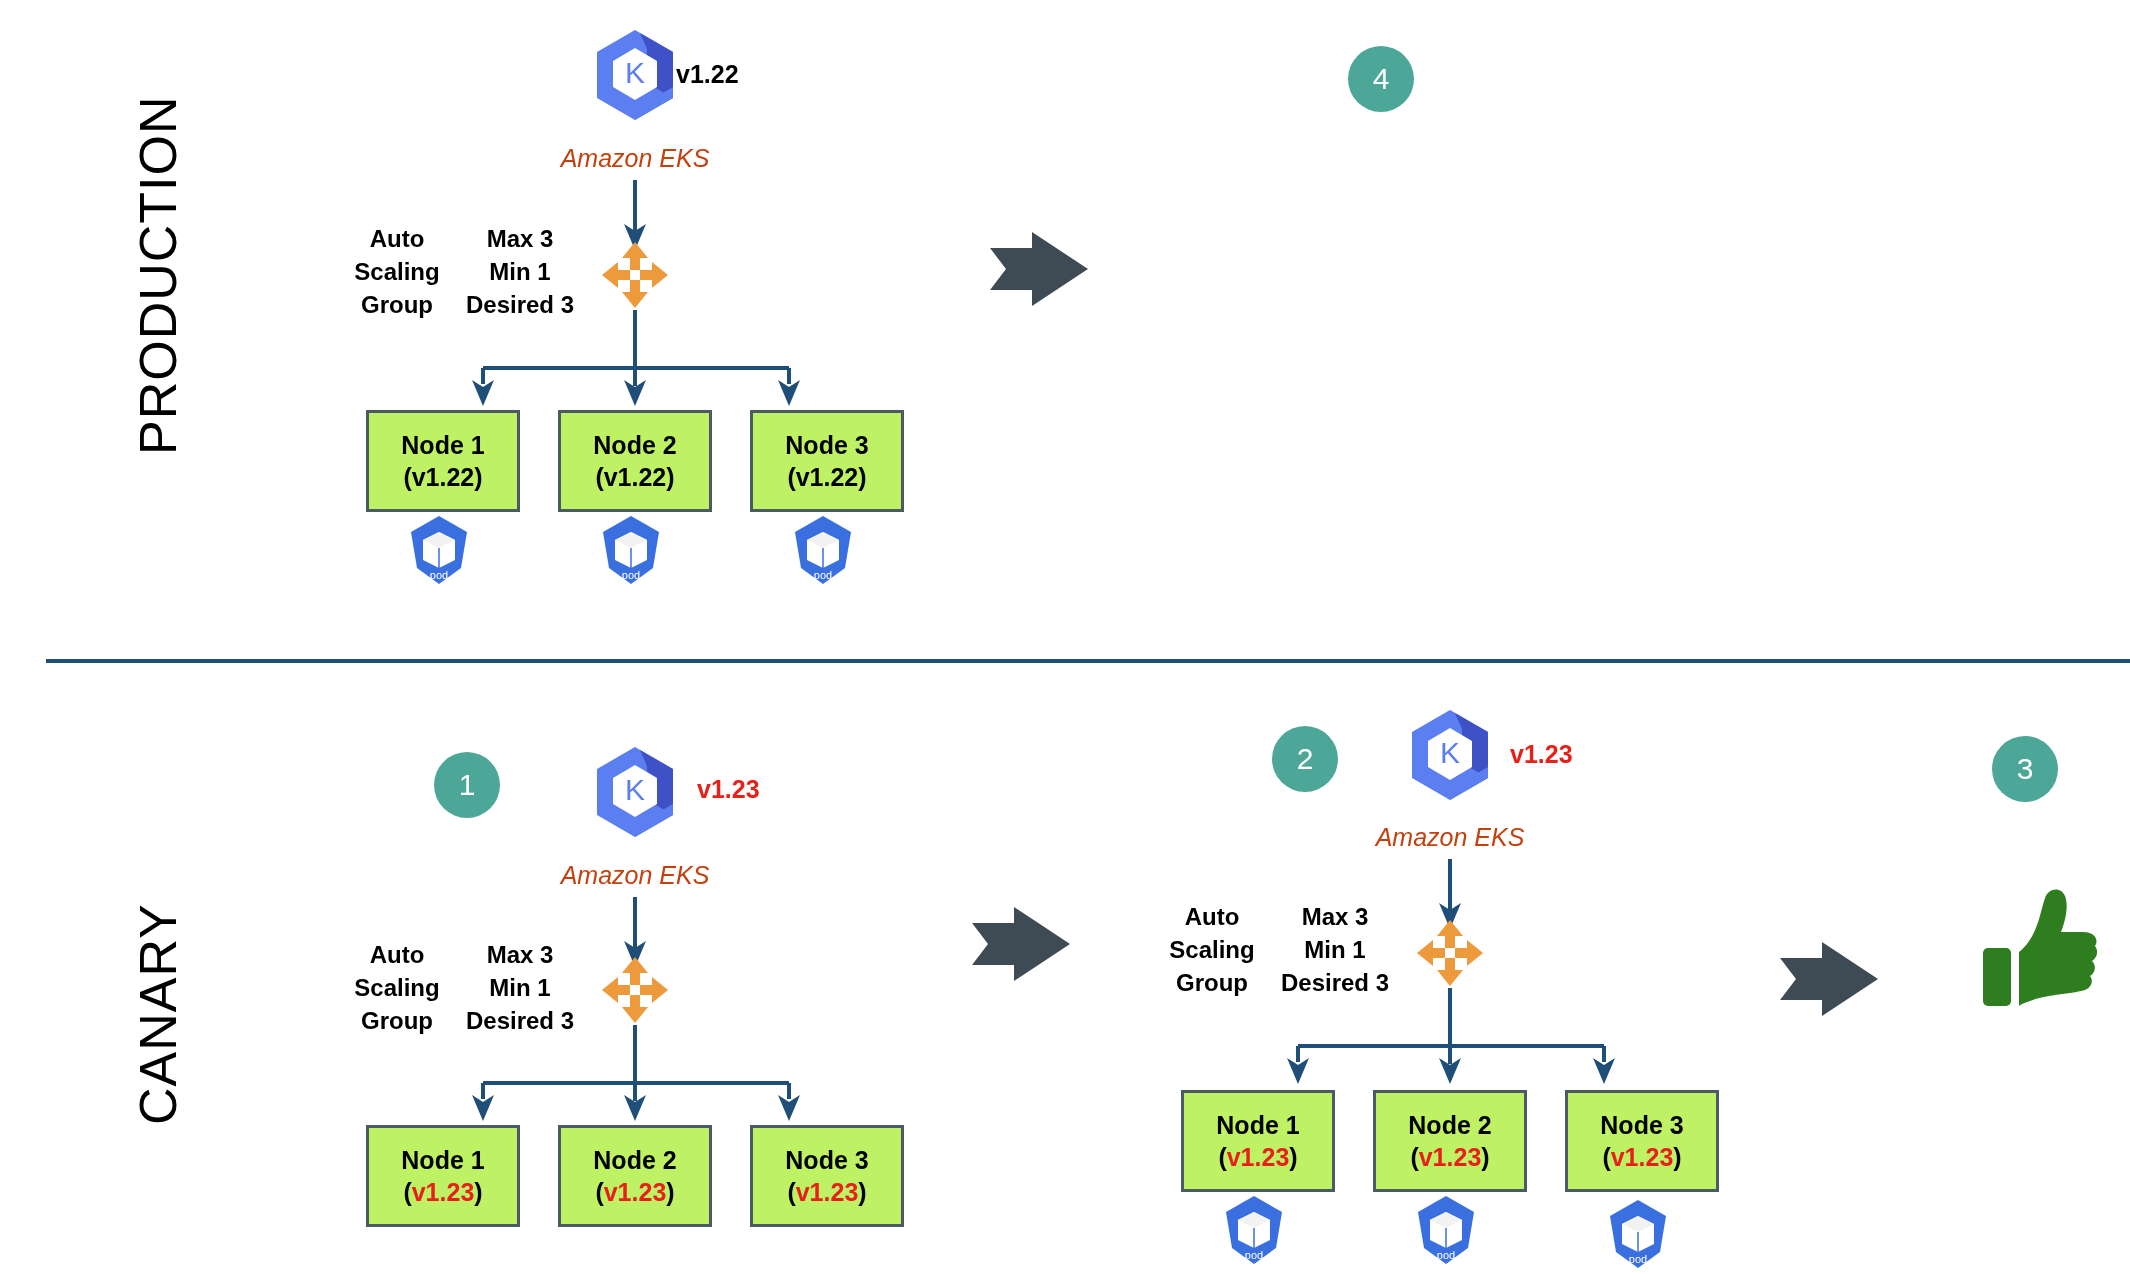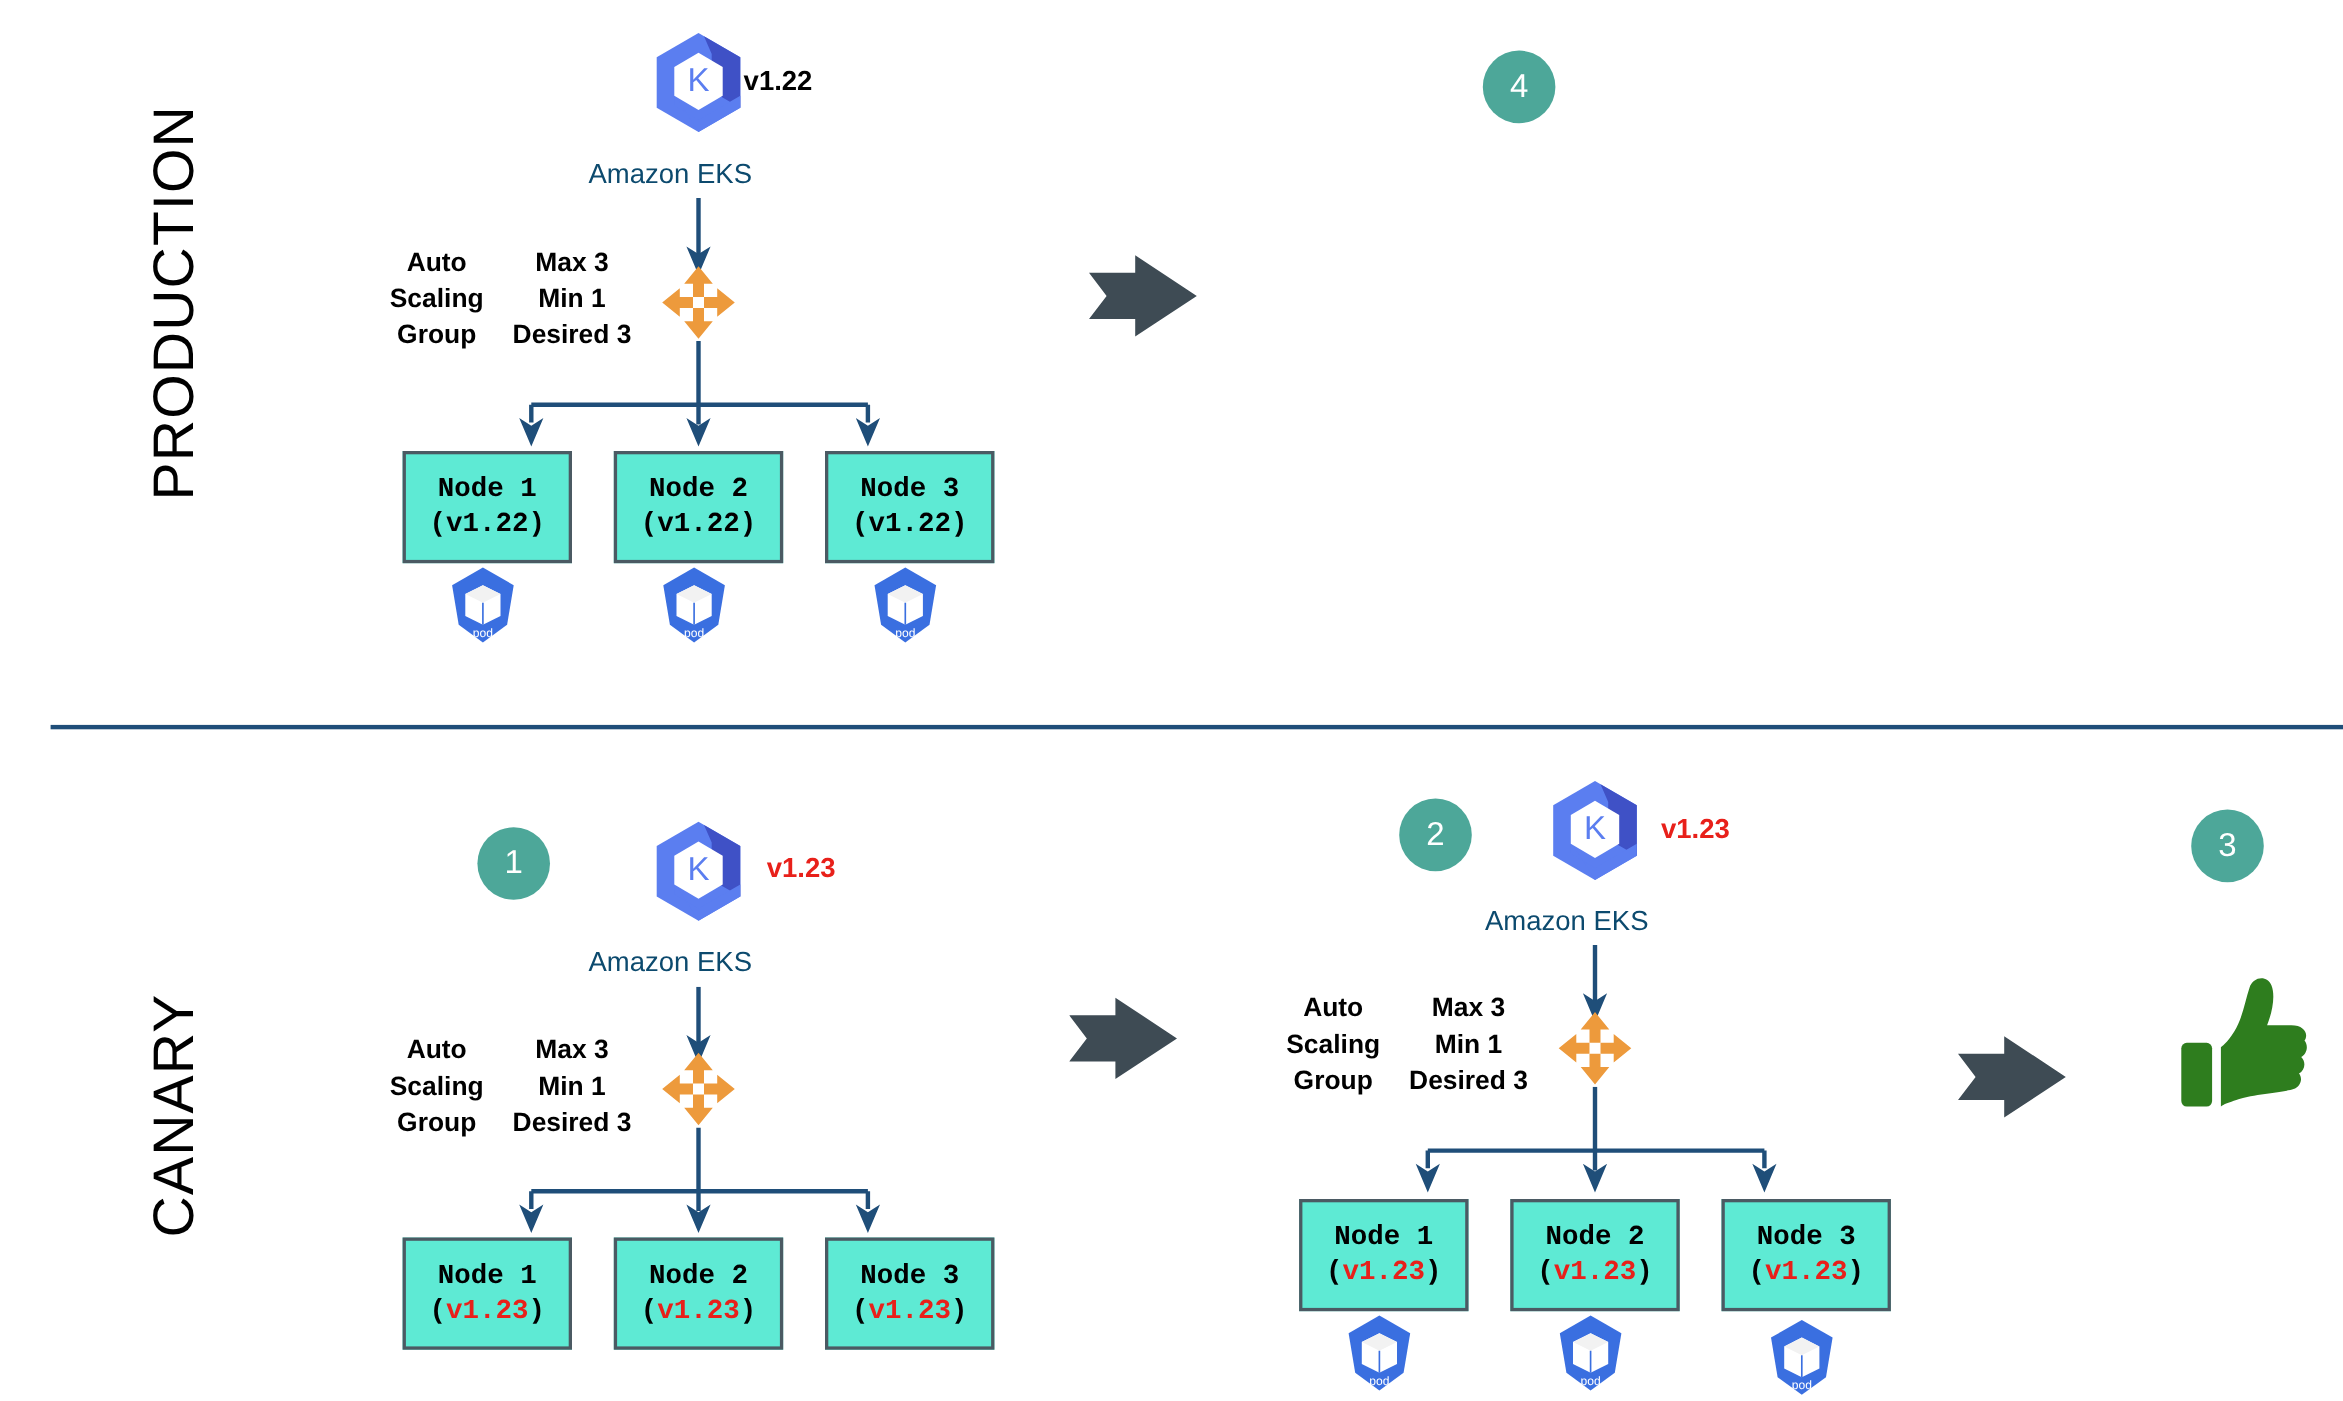--- a/index.html
+++ b/index.html
@@ -35,24 +35,26 @@
   .divider {
     position: absolute;
     height: 4px;
     background: #1F4E79;
   }
 
   
   .eks-logo { position: absolute; }
   .eks-caption {
     position: absolute;
-    color: #0c4a6e;
+    color: #c2410c;
     font-size: 25px;
     font-family: "Liberation Sans", sans-serif;
     white-space: nowrap;
+    text-align: center;
+    font-style: italic;
   }
   .version-label {
     position: absolute;
     font-size: 25px;
     font-weight: bold;
     white-space: nowrap;
   }
   .version-label.black { color: #000000; }
   .version-label.red   { color: #e8201a; }
 
@@ -74,30 +76,29 @@
   .asg-text .col.left  { width: 96px; }
   .asg-text .col.right { width: 122px; margin-left: 14px; }
 
   
   .asg-icon { position: absolute; }
 
   
   .node-box {
     position: absolute;
     border: 3px solid #4b5a63;
-    background: #5eead4;
+    background: #bef264;
     box-sizing: border-box;
     display: flex;
     flex-direction: column;
     align-items: center;
     justify-content: center;
     font-size: 25px;
     font-weight: bold;
     line-height: 1.3;
-    font-family: Liberation Mono, monospace;
   }
   .node-box .ver-red { color: #e8201a; }
   .node-box .ver-black { color: #000; }
   .node-line { white-space: nowrap; }
 
   
   .pod-icon { position: absolute; }
 
   
   .step-badge {

